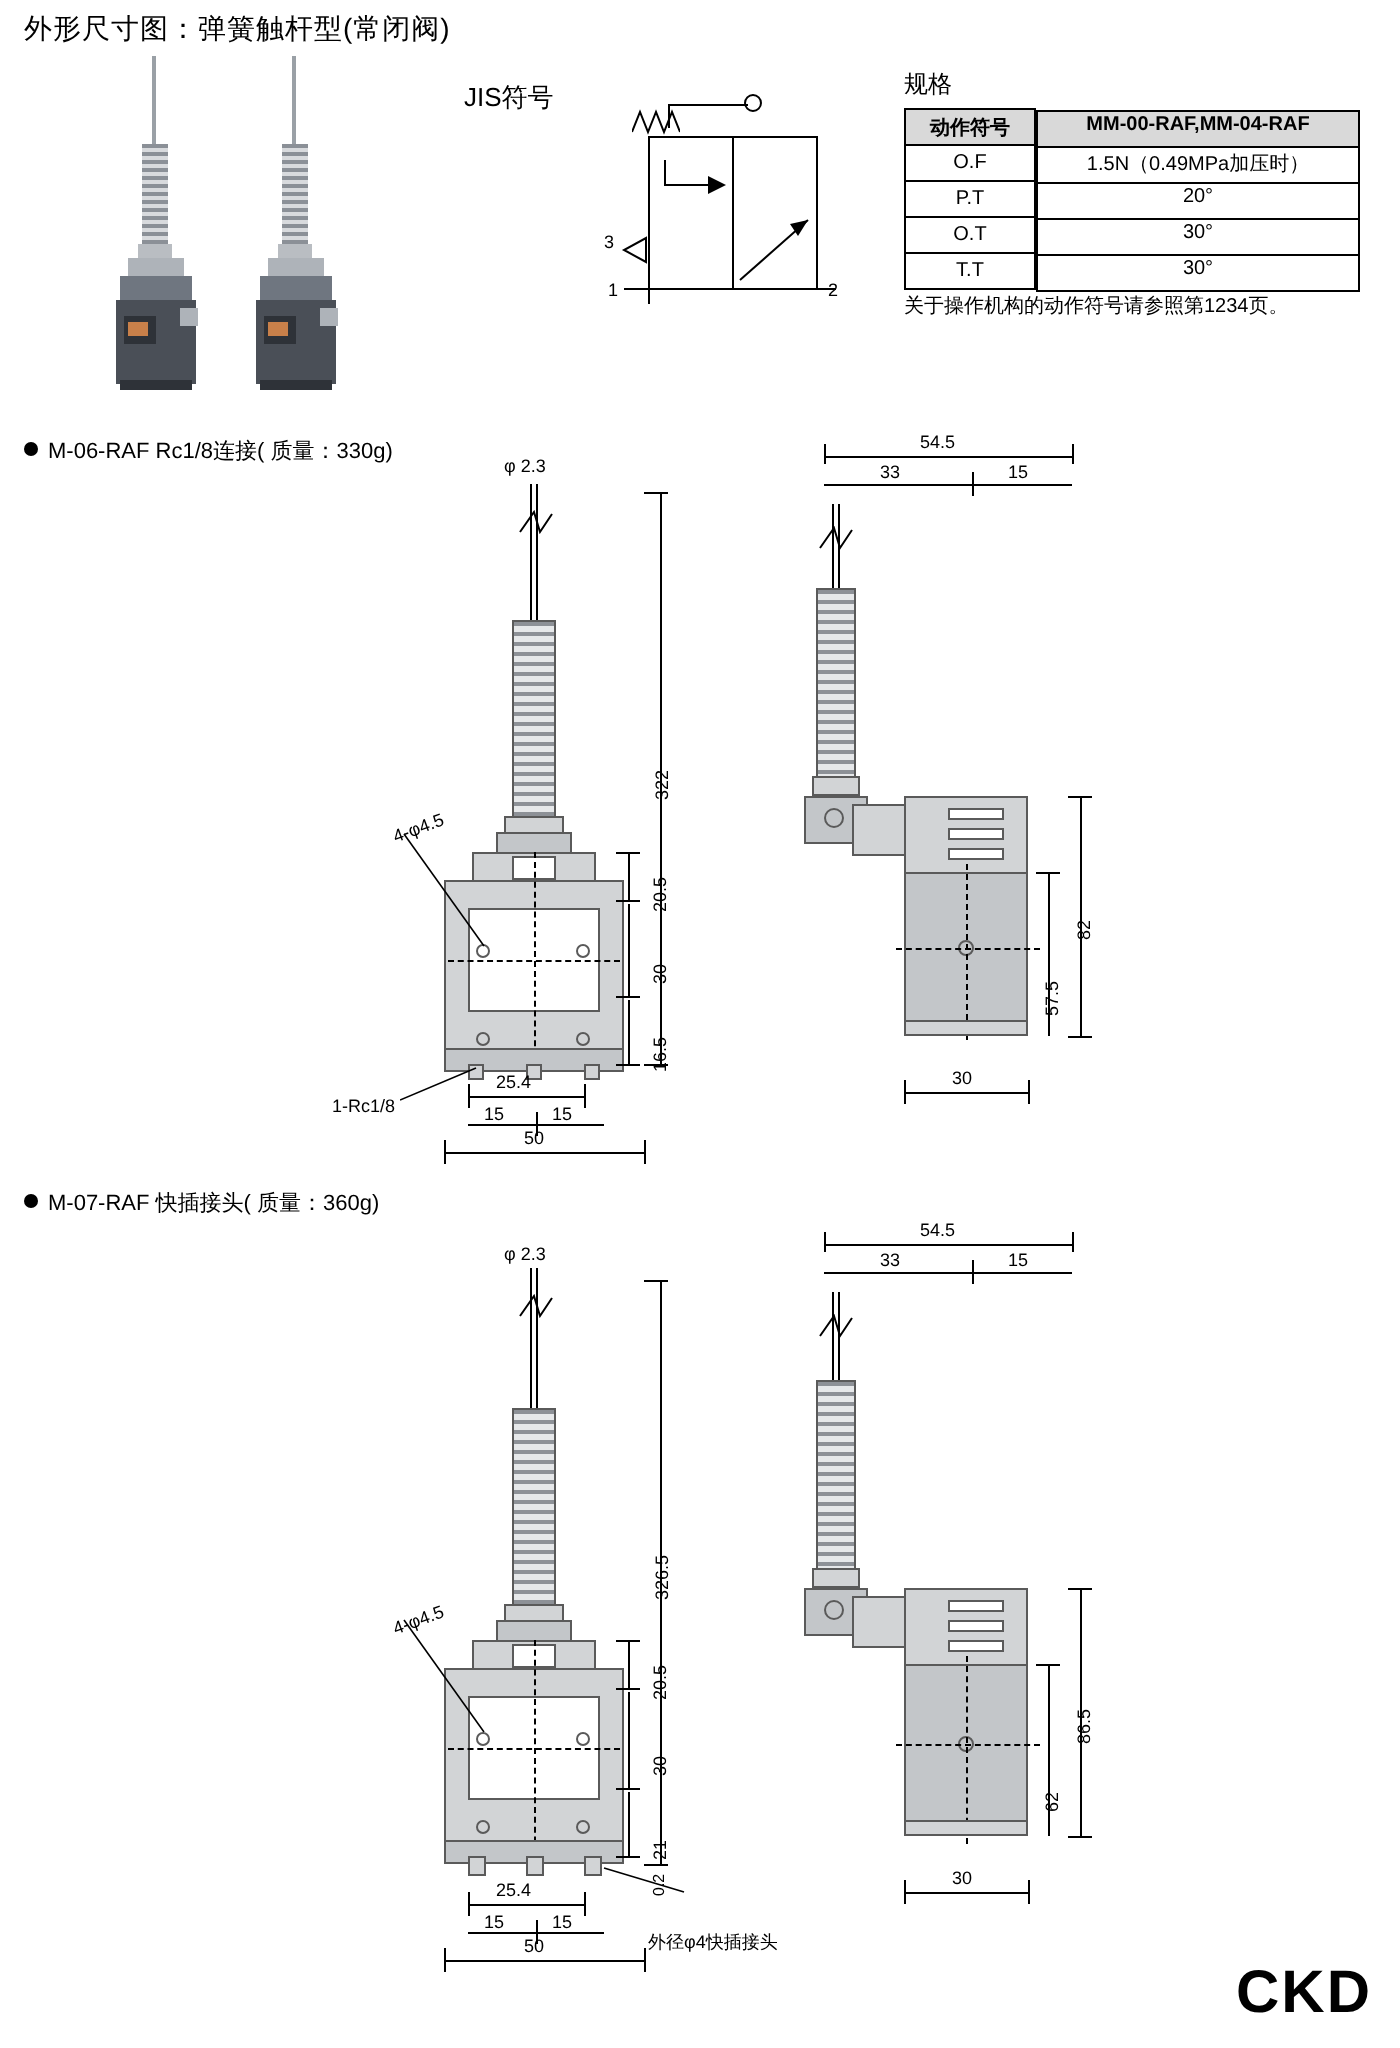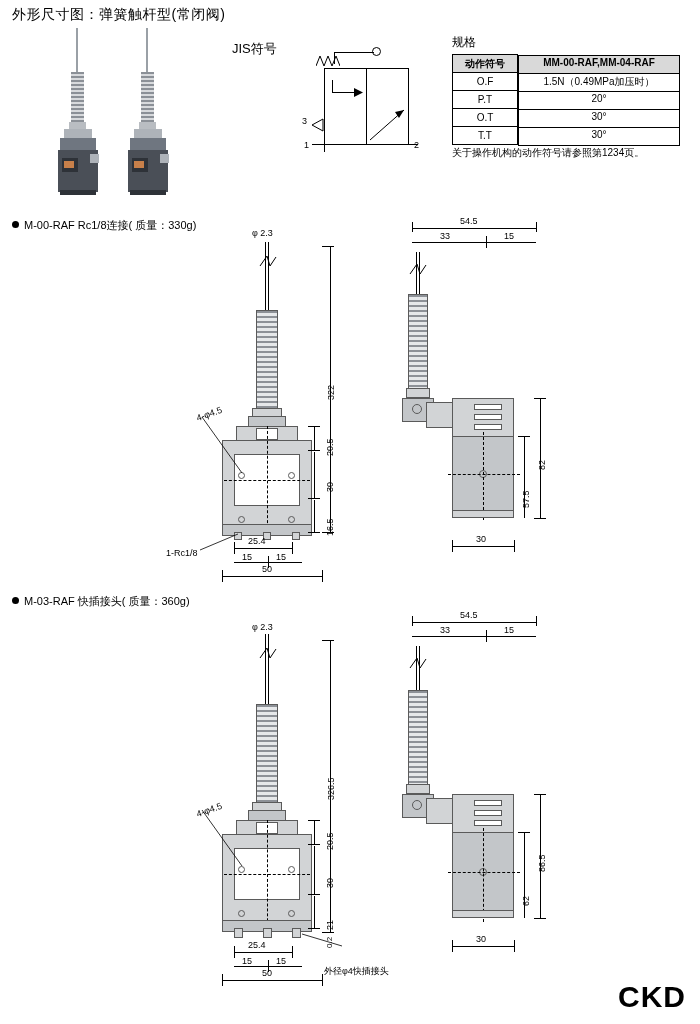--- a/index.html
+++ b/index.html
@@ -171,21 +171,21 @@
       <tr>
         <td class="k">T.T</td>
         <td class="v">30°</td>
       </tr>
     </tbody>
       </table>
   </div>
   <div class="note">关于操作机构的动作符号请参照第1234页。</div>
 
   <div class="bullet" style="left:12px;top:218px;">
-    <span class="dot"></span><span>M-00-RAF  Rc1/8连接( 质量：330g)</span>
+    <span class="dot"></span><span>M-06-RAF  Rc1/8连接( 质量：330g)</span>
   </div>
 
   <div style="position:absolute;left:190px;top:230px;width:160px;height:340px;">
 
     <div class="v" style="left:75px;top:12px;height:30px;"></div>
     <div class="v" style="left:78px;top:12px;height:30px;"></div>
 
     <svg style="position:absolute;left:68px;top:24px;" width="20" height="14" viewBox="0 0 20 14">
         <polyline points="2,12 9,2 12,12 18,3" fill="none" stroke="#000" stroke-width="1"></polyline>
       </svg>
@@ -311,21 +311,21 @@
   <div class="v" style="left:524px;top:436px;height:82px;"></div>
   <div class="dtv" style="left:521px;top:508px;">57.5</div>
   <div class="h" style="left:518px;top:436px;width:12px;"></div>
 
   <div class="h" style="left:452px;top:546px;width:62px;"></div>
   <div class="dt" style="left:476px;top:534px;">30</div>
   <div class="v" style="left:452px;top:540px;height:12px;"></div>
   <div class="v" style="left:514px;top:540px;height:12px;"></div>
 
   <div class="bullet" style="left:12px;top:594px;">
-    <span class="dot"></span><span>M-03-RAF  快插接头( 质量：360g)</span>
+    <span class="dot"></span><span>M-07-RAF  快插接头( 质量：360g)</span>
   </div>
 
   <div style="position:absolute;left:190px;top:620px;width:160px;height:345px;">
     <div class="v" style="left:75px;top:14px;height:30px;"></div>
     <div class="v" style="left:78px;top:14px;height:30px;"></div>
     <svg style="position:absolute;left:68px;top:26px;" width="20" height="14" viewBox="0 0 20 14">
         <polyline points="2,12 9,2 12,12 18,3" fill="none" stroke="#000" stroke-width="1"></polyline>
       </svg>
     <div class="v" style="left:75px;top:42px;height:44px;"></div>
     <div class="v" style="left:78px;top:42px;height:44px;"></div>

